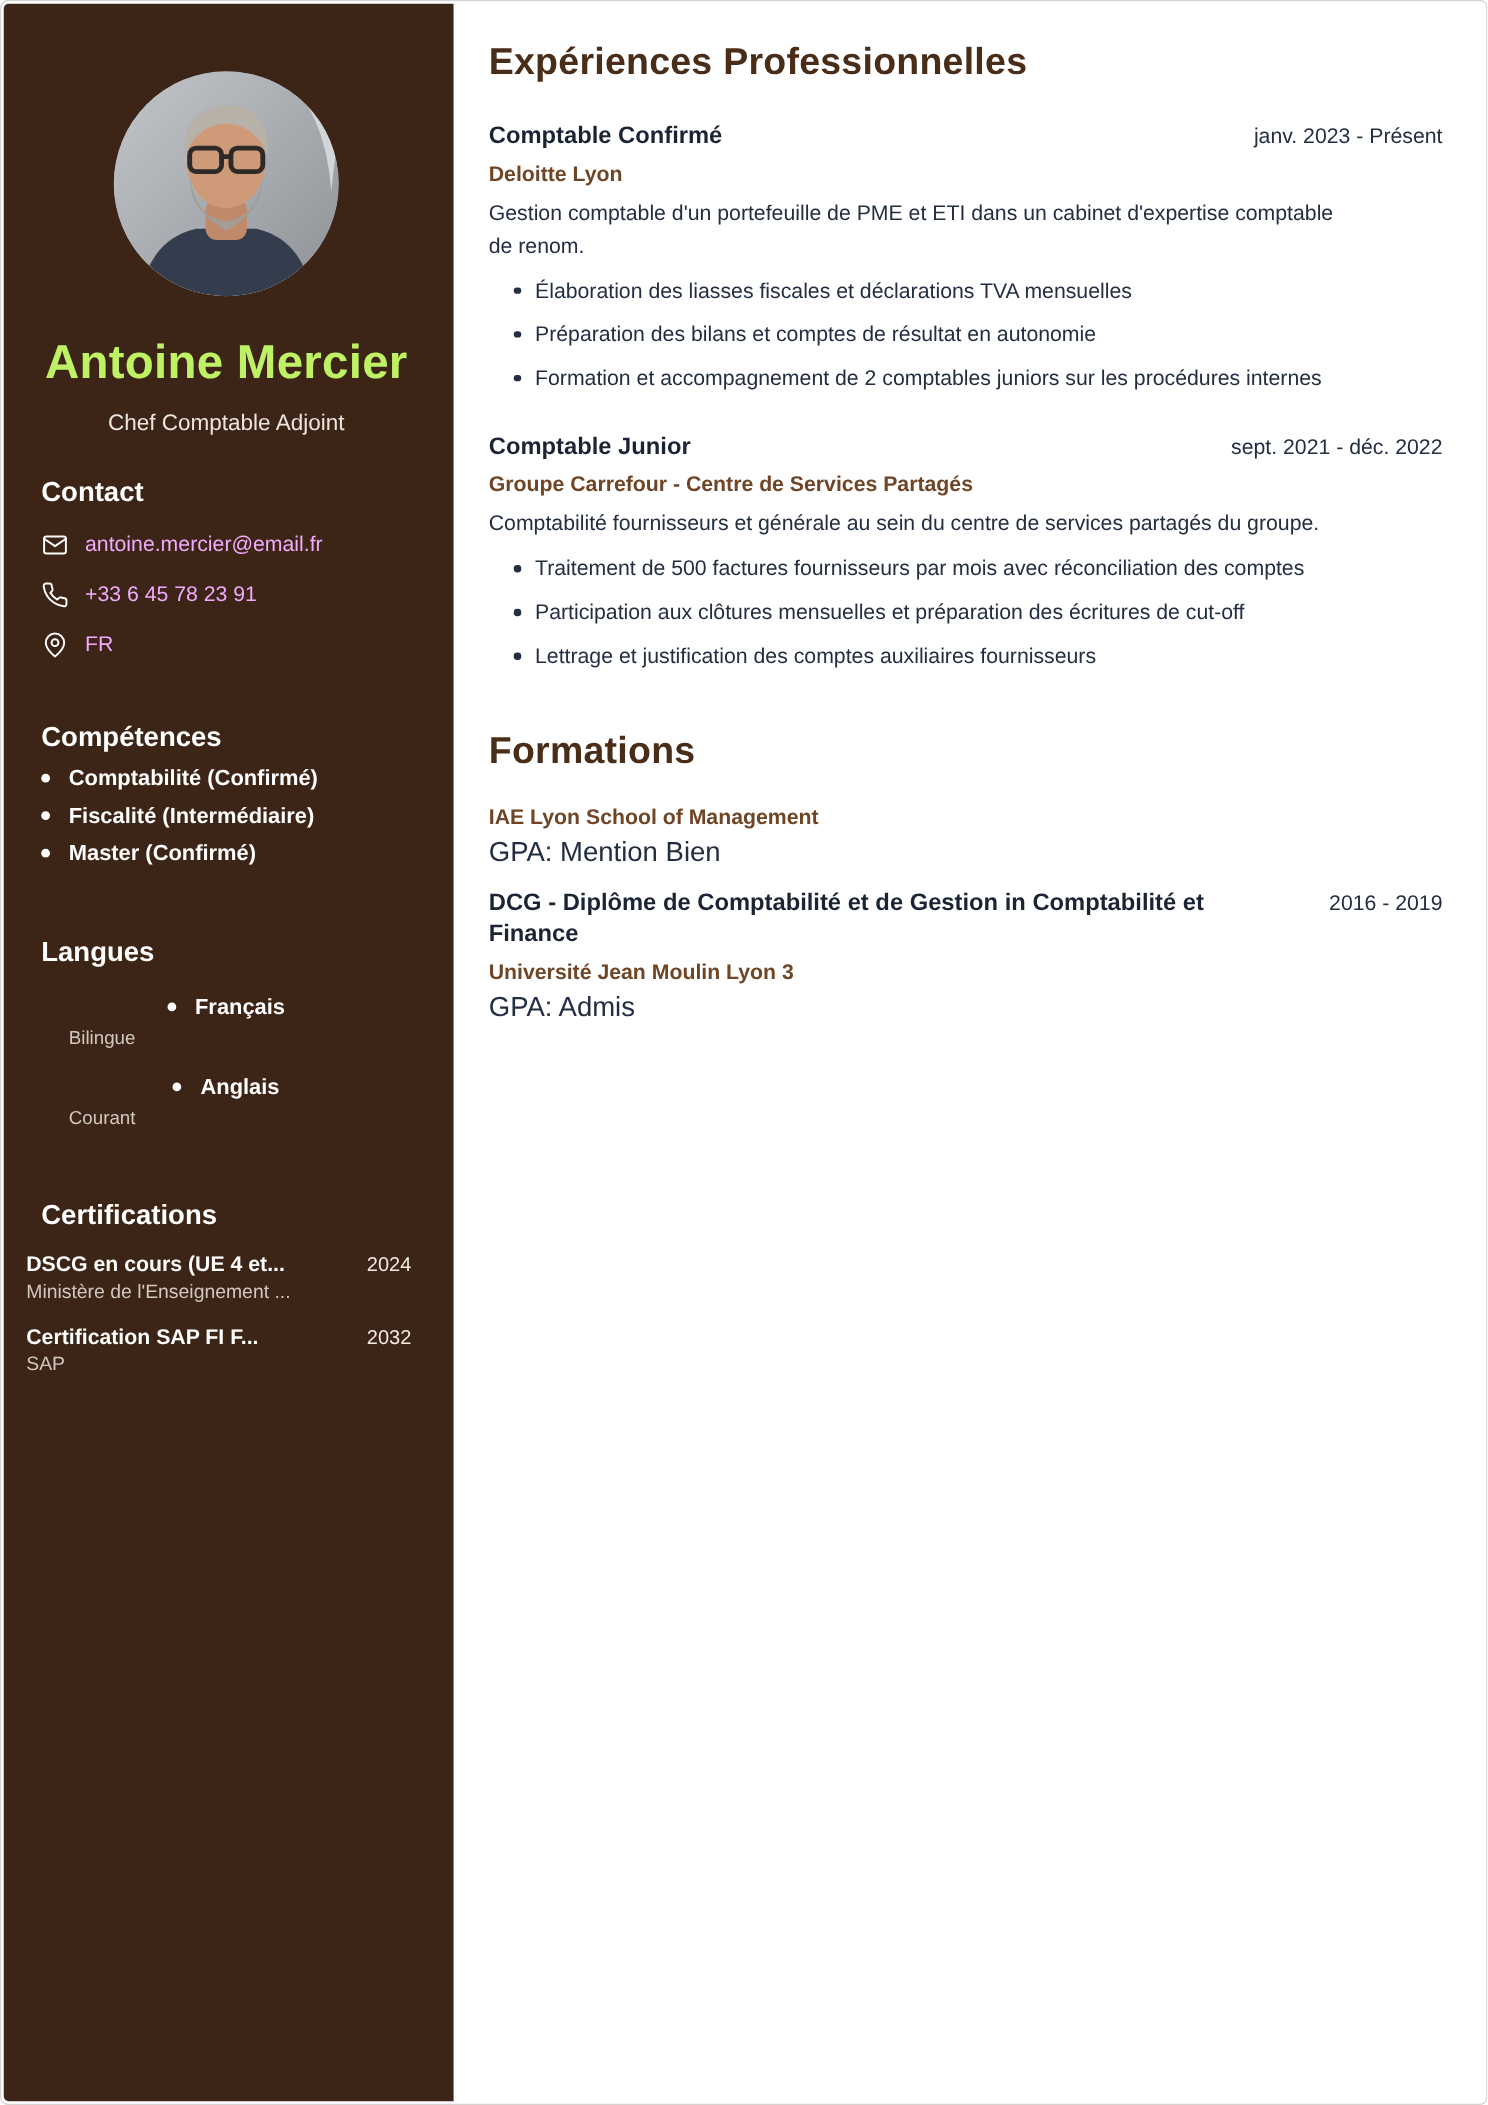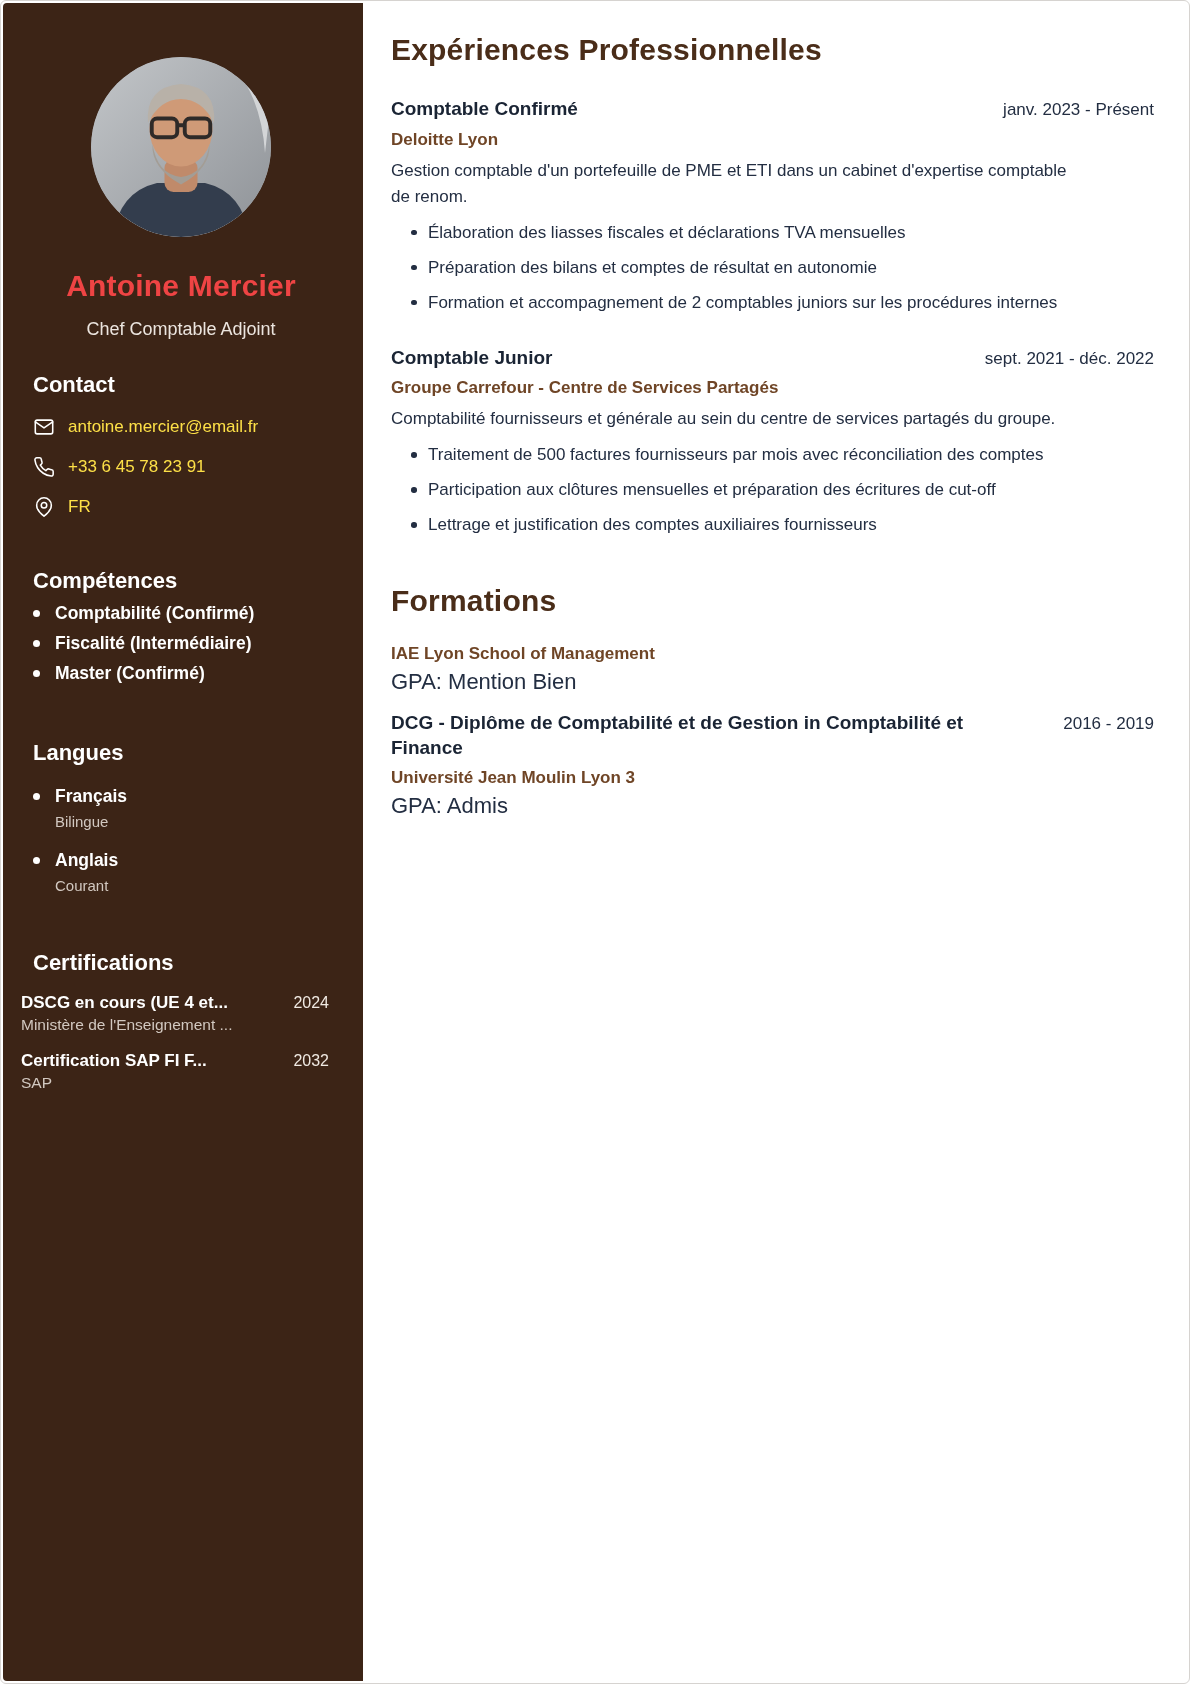--- a/index.html
+++ b/index.html
@@ -32,44 +32,44 @@
     width: 180px; height: 180px;
     border-radius: 50%;
     overflow: hidden;
     margin: 0 auto;
     background: #a7abb0;
   }
   .avatar-wrap svg { display: block; width: 100%; height: 100%; }
   .name {
     margin-top: 32px;
     text-align: center;
-    font-size: 30px;
+    font-size: 38px;
     font-weight: 700;
     letter-spacing: .2px;
-    color: #ef4444;
+    color: #bef264;
   }
   .role {
     margin-top: 16px;
     text-align: center;
     font-size: 18px;
     color: #ece5df;
   }
   .side-h {
     font-size: 22px;
     font-weight: 700;
     color: #ffffff;
   }
   .contact-section { margin-top: 32px; }
   .contact-item {
     display: flex;
     align-items: center;
     gap: 13px;
     margin-top: 18px;
     font-size: 17px;
-    color: #fde047;
+    color: #f0abfc;
   }
   .cicon { width: 22px; height: 22px; flex: 0 0 22px; display: inline-flex; }
   .cicon svg { width: 22px; height: 22px; }
   .skills-section { margin-top: 50px; }
   .side-list { list-style: none; margin-top: 6px; }
   .side-list li {
     display: flex;
     align-items: flex-start;
     gap: 15px;
     margin-top: 9px;
@@ -79,21 +79,21 @@
   }
   .dot {
     flex: 0 0 7px;
     width: 7px; height: 7px;
     border-radius: 50%;
     background: #ffffff;
     margin-top: 7px;
   }
   .languages-section { margin-top: 56px; }
   .lang-item { margin-top: 20px; }
-  .lang-head { display: flex; align-items: flex-start; gap: 15px; font-size: 17.5px; font-weight: 700; }
+  .lang-head { display: flex; align-items: flex-start; gap: 15px; font-size: 17.5px; font-weight: 700; justify-content: center; }
   .lang-level {
     margin-top: 6px;
     margin-left: 22px;
     font-size: 15px;
     font-weight: 400;
     color: #d2c8c0;
   }
   .certs-section { margin-top: 56px; }
   .cert-item { margin-top: 17px; margin-left: -12px; }
   .cert-row { display: flex; justify-content: space-between; align-items: baseline; gap: 8px; }

